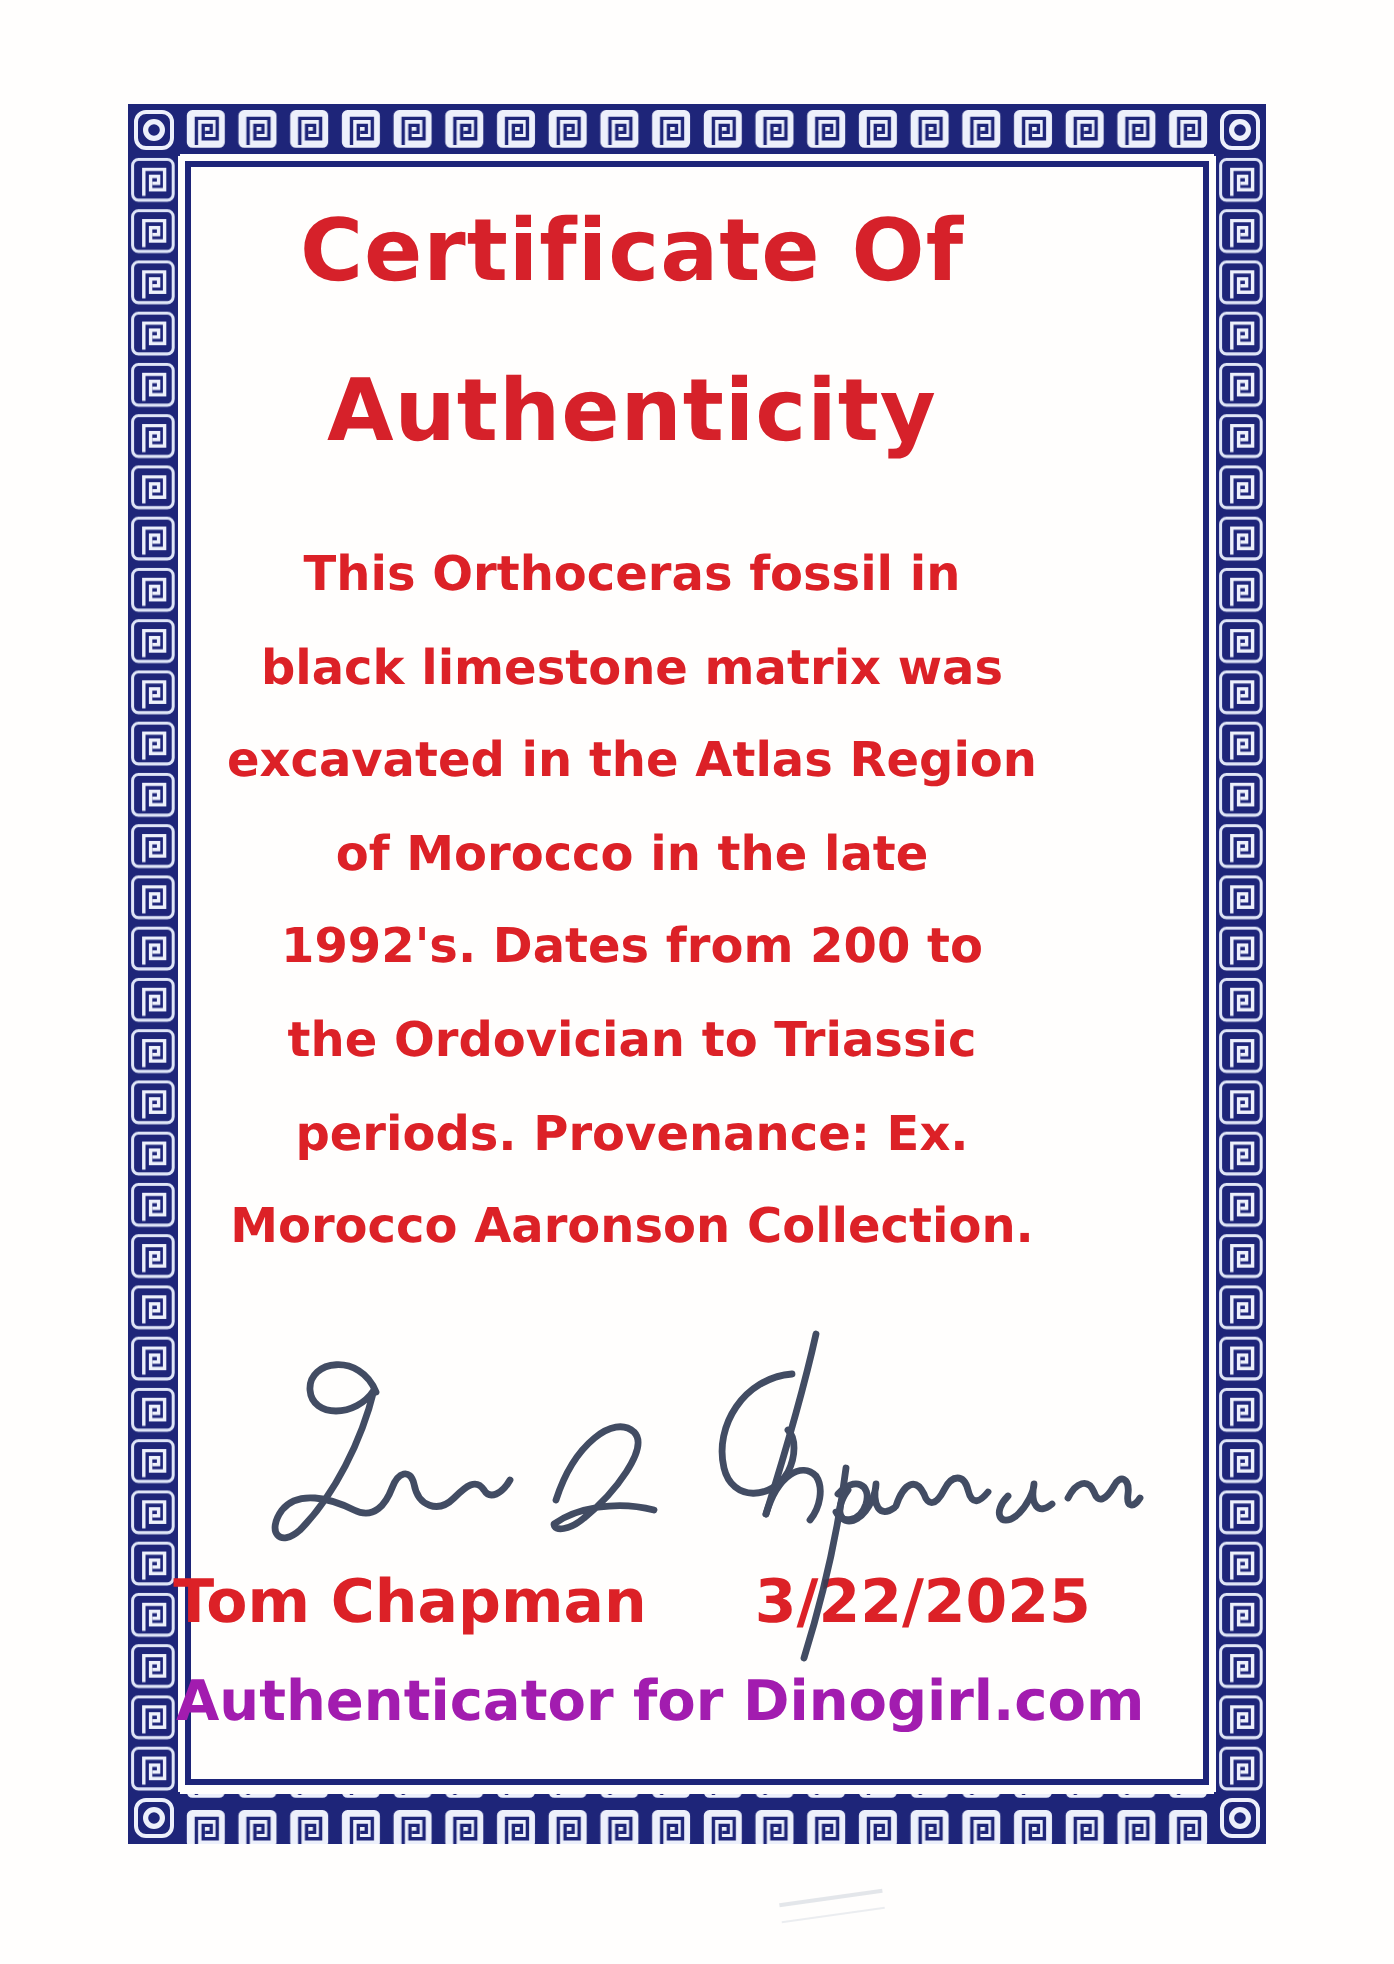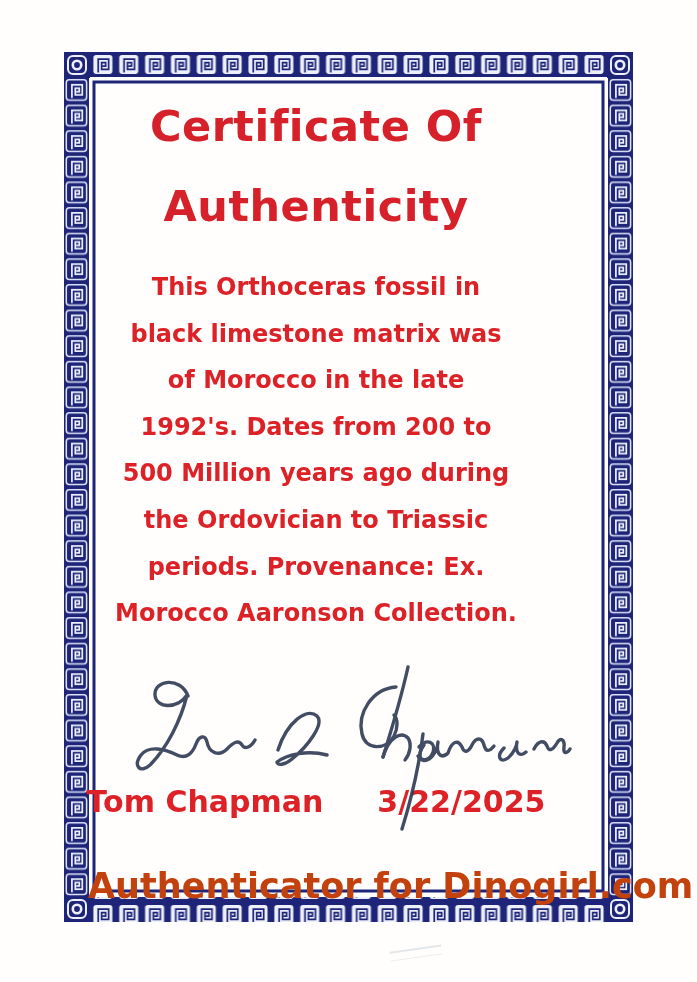--- a/index.html
+++ b/index.html
@@ -71,26 +71,26 @@
     justify-content: center;
     gap: 54px;
     font-size: 30px;
     font-weight: bold;
     white-space: nowrap;
     color: #dc2127;
     z-index: 1;
   }
   .role-line {
     position: absolute;
-    top: 782px;
+    top: 750px;
     left: -8px; right: -8px;
-    font-size: 35px;
+    font-size: 28px;
     font-weight: bold;
     white-space: nowrap;
-    color: #c2410c;
+    color: #a21caf;
     z-index: 1;
   }
   .scan-smudge {
     position: absolute;
     left: 390px;
     top: 948px;
     width: 52px;
     height: 10px;
     border-top: 2px solid #c9cfd8;
     border-bottom: 1px solid #d8dde4;
@@ -158,23 +158,23 @@
   <div class="content">
 
     <div class="title-block">
       <div class="title-line">Certificate Of</div>
       <div class="title-line">Authenticity</div>
     </div>
 
     <div class="body-block">
       <div class="body-line">This Orthoceras fossil in</div>
       <div class="body-line">black limestone matrix was</div>
+      <div class="body-line">excavated in the Atlas Region</div>
       <div class="body-line">of Morocco in the late</div>
       <div class="body-line">1992's. Dates from 200 to</div>
-      <div class="body-line">500 Million years ago during</div>
       <div class="body-line">the Ordovician to Triassic</div>
       <div class="body-line">periods. Provenance: Ex.</div>
       <div class="body-line">Morocco Aaronson Collection.</div>
     </div>
 
     <svg class="signature-svg" viewBox="0 0 446 176" xmlns="http://www.w3.org/2000/svg" aria-label="Tom L Chapman">
       <g fill="none" stroke="#323d56" stroke-width="3.4" stroke-linecap="round" stroke-linejoin="round" opacity="0.92">
 
         <path d="M62,34 C54,14 28,18 29,33 C30,47 52,47 61,33 C55,58 41,86 24,103 C14,112 7,104 15,93 C23,83 39,87 51,93 C61,98 67,90 70,82 C73,74 79,72 81,80 C83,91 93,95 101,87 C107,81 112,77 116,83 C119,88 125,85 129,78"></path>
 

